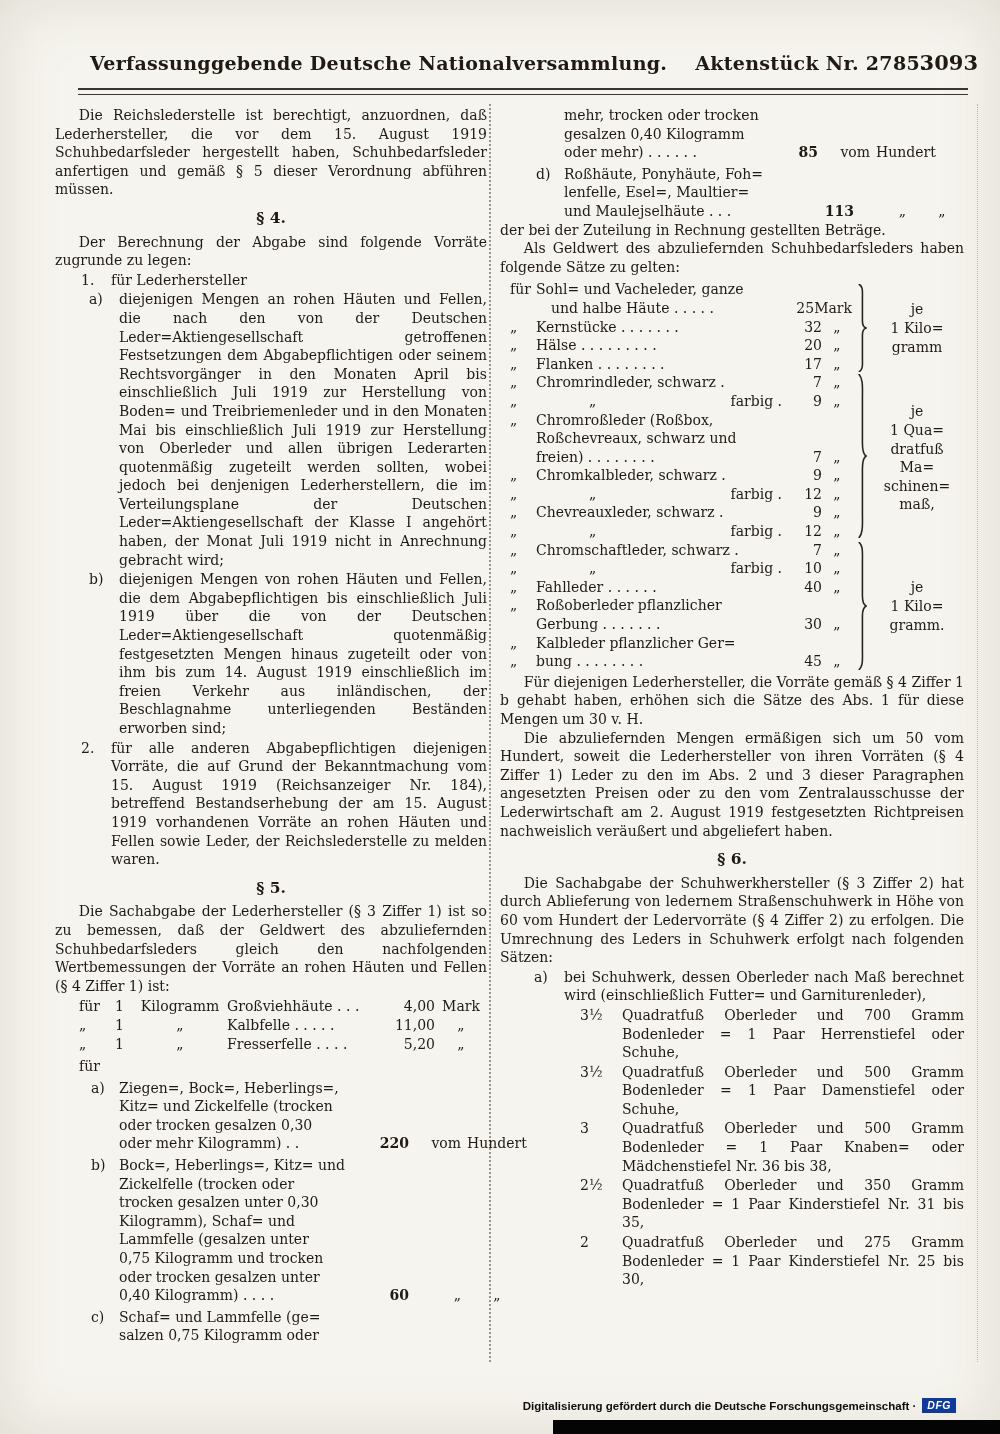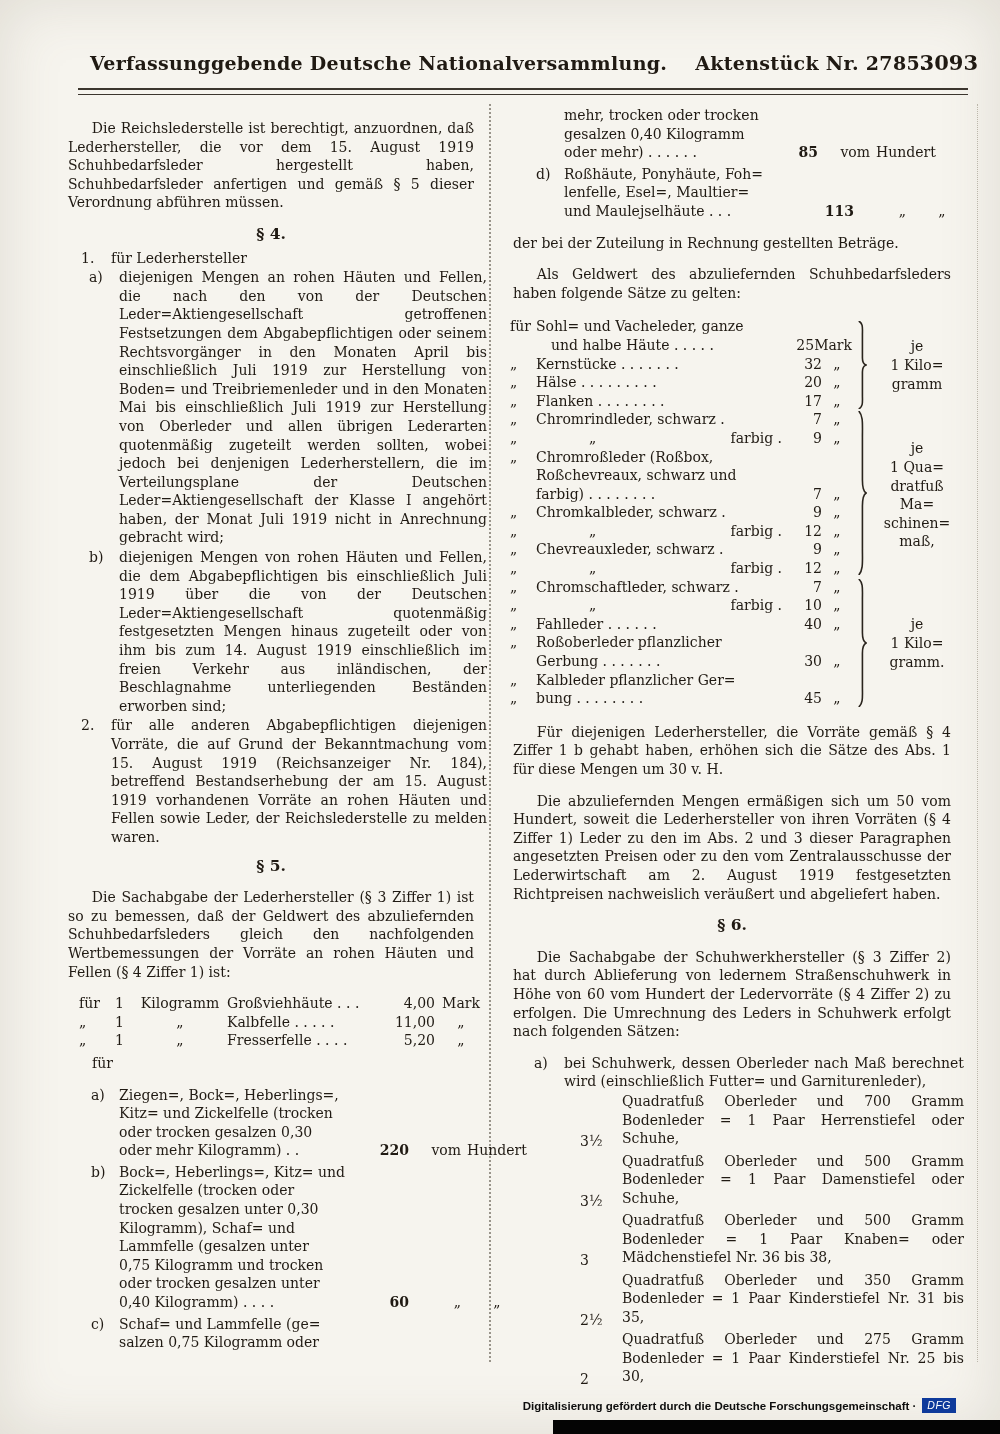--- a/index.html
+++ b/index.html
@@ -12,21 +12,21 @@
   .hdr-title .docref{margin-left:28px;}
   .hdr-page{position:absolute;top:50px;right:22px;font-size:21px;font-weight:bold;}
   .hdr-rule{position:absolute;top:88px;left:78px;width:890px;height:4px;
             border-top:2px solid #3c362e;border-bottom:1px solid #3c362e;}
   
   .colL{position:absolute;left:55px;top:106px;width:432px;}
   .colR{position:absolute;left:500px;top:106px;width:464px;}
   .col{font-size:14px;line-height:18.6px;text-align:justify;}
   .divider{position:absolute;left:489px;top:104px;height:1258px;border-left:2px dotted #99948a;}
   .edge{position:absolute;left:977px;top:104px;height:1258px;border-left:1px dotted #bcb7ab;}
-  p{margin:13px;}
+  p{margin:0;}
   .ind{text-indent:1.7em;}
   .shead{text-align:center;font-weight:bold;font-size:15.5px;margin:10px 0 5px;text-indent:0;}
   
   .li{display:flex;margin-top:1px;}
   .li .mk{flex:0 0 30px;}
   .li .bd{flex:1;text-align:justify;}
   .ol1{padding-left:26px;}
   .ol2{padding-left:34px;}
   
   .kg{padding-left:24px;margin-top:2px;}
@@ -58,44 +58,45 @@
   .plast .one{flex:1;}
   .plast .d2{flex:0 0 45%;text-align:center;}
   .plast .fr{flex:1;text-align:right;padding-right:6px;}
   .pv{flex:0 0 34px;text-align:right;}
   .pu{flex:0 0 30px;text-align:center;}
   .brc{position:absolute;width:11px;left:356px;}
   .brc svg{width:100%;height:100%;display:block;}
   .je{position:absolute;left:372px;width:90px;text-align:center;white-space:pre-line;}
   
   .sh{display:flex;padding-left:80px;margin-top:1px;}
-  .shn{flex:0 0 42px;margin-top:40px;}
+  .shn{flex:0 0 42px;}
   .shx{flex:1;text-align:justify;}
   
   .fline{position:absolute;top:1398px;right:44px;display:flex;align-items:center;gap:6px;
          font-family:"Liberation Sans",sans-serif;font-size:11.5px;font-weight:bold;color:#0d0d0d;}
   .dfg{background:#0e3a9b;color:#ffffff;padding:1px 5px 2px;font-size:10.5px;
-       font-weight:normal;font-style:italic;letter-spacing:.5px;}
+       font-weight:bold;font-style:italic;letter-spacing:.5px;}
   .bbar{position:absolute;left:553px;right:0;bottom:0;height:14px;background:#040404;}
 </style>
 </head>
 <body>
 
 <div class="page">
 
   <div class="hdr-title"><span>Verfassunggebende Deutsche Nationalversammlung.</span><span class="docref">Aktenstück Nr. 2785.</span></div>
   <div class="hdr-page">3093</div>
   <div class="hdr-rule"></div>
   <div class="divider"></div>
   <div class="edge"></div>
 
   <div class="colL col">
     <p class="ind">Die Reichslederstelle ist berechtigt, anzuordnen, daß Lederhersteller, die vor dem 15. August 1919 Schuhbedarfsleder hergestellt haben, Schuhbedarfsleder anfertigen und gemäß § 5 dieser Verordnung abführen müssen.</p>
 
     <p class="shead">§ 4.</p>
+    <p class="ind">Der Berechnung der Abgabe sind folgende Vorräte zugrunde zu legen:</p>
 
     <div class="ol1">
       <div class="li">
         <span class="mk">1.</span>
         <span class="bd">für Lederhersteller</span>
       </div>
     </div>
     <div class="ol2">
       <div class="li">
         <span class="mk">a)</span>
@@ -269,21 +270,21 @@
           </span>
         <span class="pv">9</span>
         <span class="pu">„</span>
       </div>
       <div class="prow">
         <span class="pl">„</span>
         <span class="plab">
             <span class="plines">Chromroßleder (Roßbox,
 Roßchevreaux, schwarz und</span>
             <span class="plast">
-              <span class="one">farbig) . . . . . . . .</span>
+              <span class="one">freien) . . . . . . . .</span>
             </span>
           </span>
         <span class="pv">7</span>
         <span class="pu">„</span>
       </div>
       <div class="prow">
         <span class="pl">„</span>
         <span class="plab">
             <span class="plast">
               <span class="one">Chromkalbleder, schwarz .</span>

